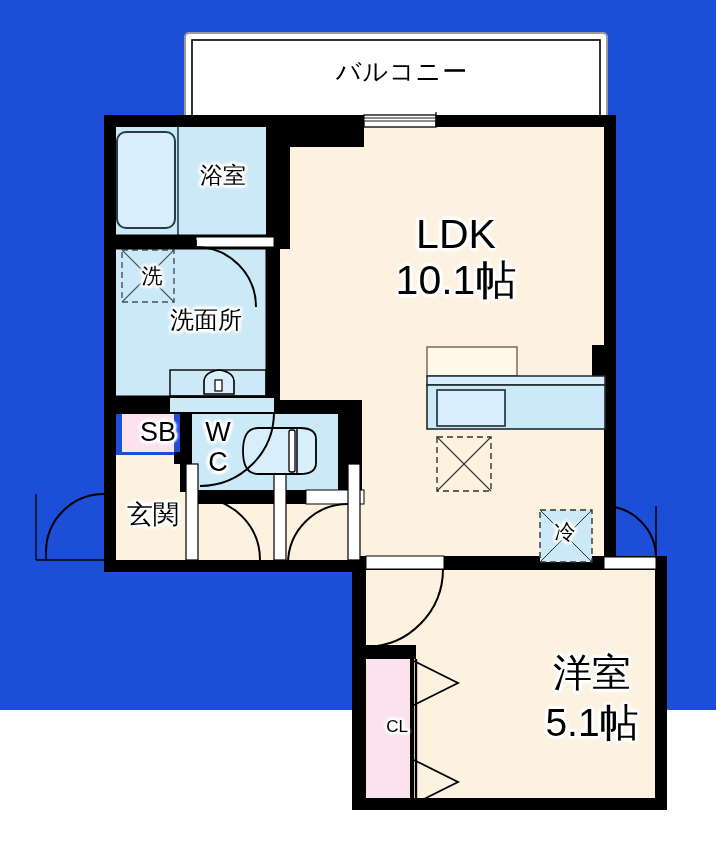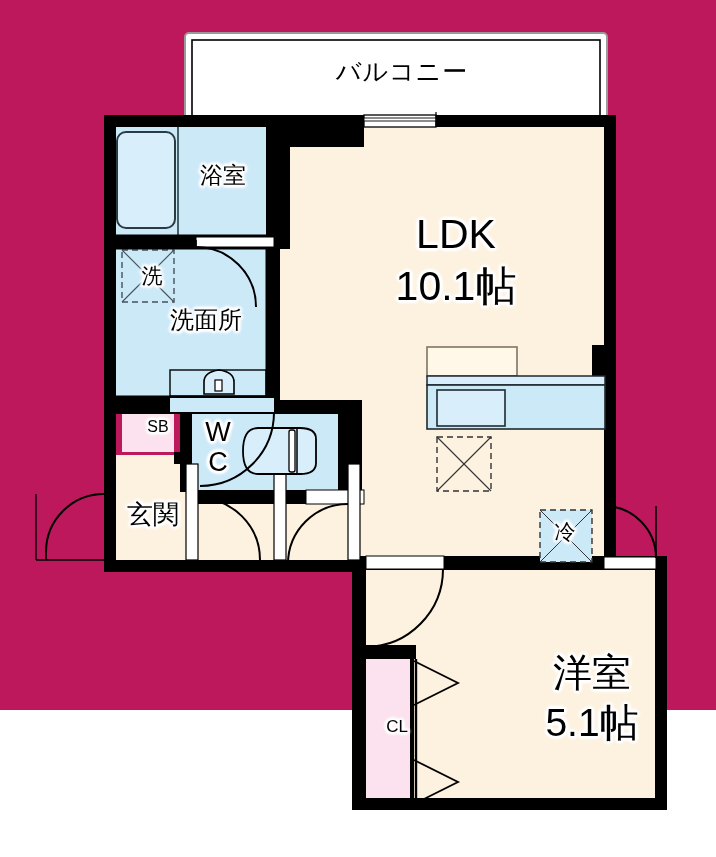--- a/index.html
+++ b/index.html
@@ -10,21 +10,21 @@
   body {
     width: 716px;
     height: 857px;
     font-family: "Liberation Sans", "DejaVu Sans", sans-serif;
     overflow: hidden;
   }
   #plan-root {
     position: relative;
     width: 716px;
     height: 710px;
-    background: #be185d;
+    background: #1d4ed8;
   }
   #floorplan-svg {
     position: absolute;
     left: 0;
     top: 0;
     width: 716px;
     height: 857px;
     display: block;
   }
   .room-label {
@@ -35,25 +35,25 @@
     line-height: 1.08;
     white-space: nowrap;
     pointer-events: none;
     text-shadow:
       2px 0 2px #fff, -2px 0 2px #fff, 0 2px 2px #fff, 0 -2px 2px #fff,
       2px 2px 2px #fff, -2px -2px 2px #fff, 2px -2px 2px #fff, -2px 2px 2px #fff,
       3px 0 3px #fff, -3px 0 3px #fff, 0 3px 3px #fff, 0 -3px 3px #fff;
   }
   .lbl-balcony  { left: 232px; top: 58px;  width: 340px; font-size: 25px; font-weight: normal; letter-spacing: 1px; }
   .lbl-ldk      { left: 336px; top: 212px; width: 240px; font-size: 41px; text-align: center; }
-  .lbl-ldk .sz  { display: block; font-size: 41px; margin-top: 8px; }
+  .lbl-ldk .sz  { display: block; font-size: 41px; margin-top: 2px; }
   .lbl-bath     { left: 168px; top: 163px; width: 110px; font-size: 23px; }
   .lbl-wash     { left: 138px; top: 307px; width: 136px; font-size: 24px; }
   .lbl-sen      { left: 129px; top: 265px; width: 46px;  font-size: 21px; }
-  .lbl-sb       { left: 128px; top: 418px; width: 60px;  font-size: 16px; }
+  .lbl-sb       { left: 128px; top: 418px; width: 60px;  font-size: 27px; }
   .lbl-wc       { left: 198px; top: 417px; width: 40px;  font-size: 27px; line-height: 1.12; }
   .lbl-wc .c2   { display: block; }
   .lbl-genkan   { left: 113px; top: 500px; width: 80px;  font-size: 26px; }
   .lbl-fridge   { left: 542px; top: 521px; width: 46px;  font-size: 21px; }
   .lbl-cl       { left: 369px; top: 718px; width: 56px;  font-size: 17px; font-weight: normal; }
   .lbl-youshitsu{ left: 522px; top: 652px; width: 140px; font-size: 39px; }
   .lbl-youshitsu .sz { display: block; font-size: 39px; margin-top: 8px; }
 </style>
 </head>
 <body>

